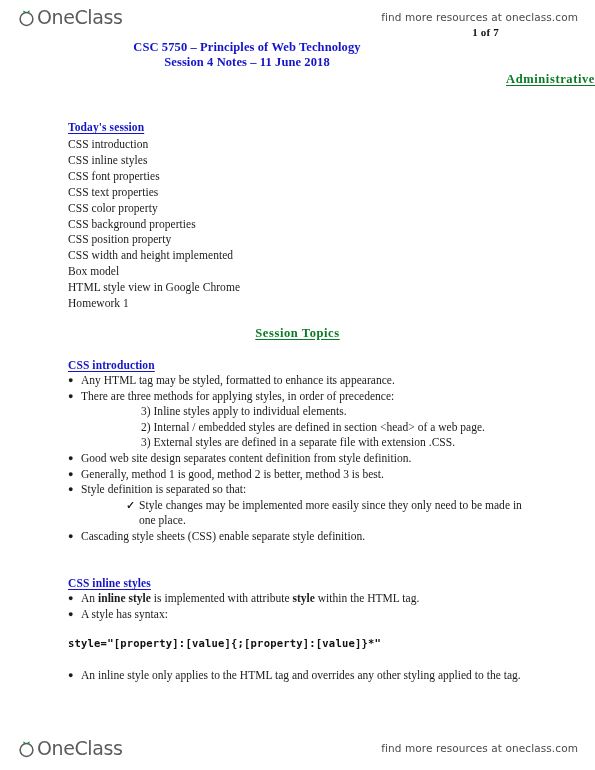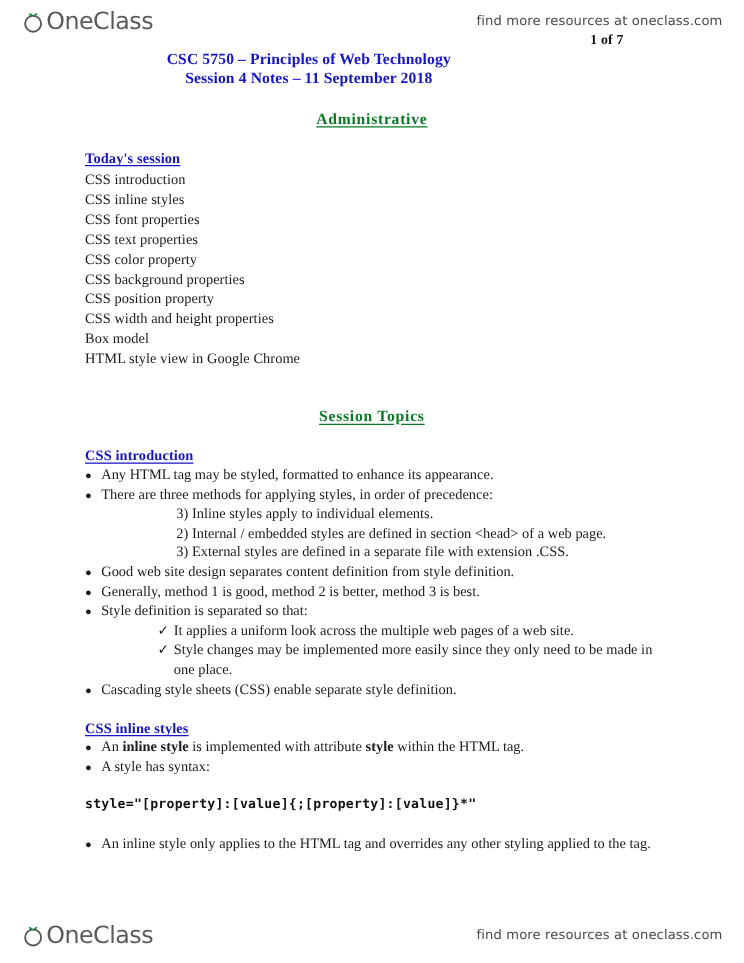--- a/index.html
+++ b/index.html
@@ -100,21 +100,21 @@
     text-align: center;
     color: #0a7a26;
     font-weight: bold;
     font-size: 12.5px;
     letter-spacing: 0.6px;
   }
   .center-head span {
     text-decoration: underline;
     text-underline-offset: 2px;
   }
-  .head-administrative { top: 88px; }
+  .head-administrative { top: 72px; text-align: right; }
   .head-session-topics { top: 326px; }
 
   .sec-head {
     position: absolute;
     left: 68px;
     color: #1414c8;
     font-weight: bold;
     font-size: 11.5px;
     letter-spacing: 0.1px;
   }
@@ -212,42 +212,43 @@
       </span>
       <span class="logo-text">OneClass</span>
     </div>
     <div class="resources-text">find more resources at oneclass.com</div>
   </div>
 
   <div class="pagenum">1 of 7</div>
 
   <div class="doc-title">
     <span class="t-line">CSC 5750 – Principles of Web Technology</span>
-    <span class="t-line">Session 4 Notes – 11 September 2018</span>
+    <span class="t-line">Session 4 Notes – 11 June 2018</span>
   </div>
 
   <div class="center-head head-administrative">
     <span>Administrative</span>
   </div>
 
   <div class="sec-head head-today">
     <span>Today's session</span>
   </div>
 
   <div class="plain-list">
     <div>CSS introduction</div>
     <div>CSS inline styles</div>
     <div>CSS font properties</div>
     <div>CSS text properties</div>
     <div>CSS color property</div>
     <div>CSS background properties</div>
     <div>CSS position property</div>
-    <div>CSS width and height properties</div>
+    <div>CSS width and height implemented</div>
     <div>Box model</div>
     <div>HTML style view in Google Chrome</div>
+    <div>Homework 1</div>
   </div>
 
   <div class="center-head head-session-topics">
     <span>Session Topics</span>
   </div>
 
   <div class="sec-head head-css-intro">
     <span>CSS introduction</span>
   </div>
 
@@ -279,21 +280,20 @@
       <span class="mk dot">●</span>
       <span>Generally, method 1 is good, method 2 is better, method 3 is best.</span>
     </div>
     <div class="li">
       <span class="mk dot">●</span>
       <span>Style definition is separated so that:</span>
     </div>
 
     <div class="lvl2 chk">
       <span class="mk">✓</span>
-      <span>It applies a uniform look across the multiple web pages of a web site.</span>
     </div>
     <div class="lvl2 chk">
       <span class="mk">✓</span>
       <span>Style changes may be implemented more easily since they only need to be made in one place.</span>
     </div>
 
     <div class="li">
       <span class="mk dot">●</span>
       <span>Cascading style sheets (CSS) enable separate style definition.</span>
     </div>

